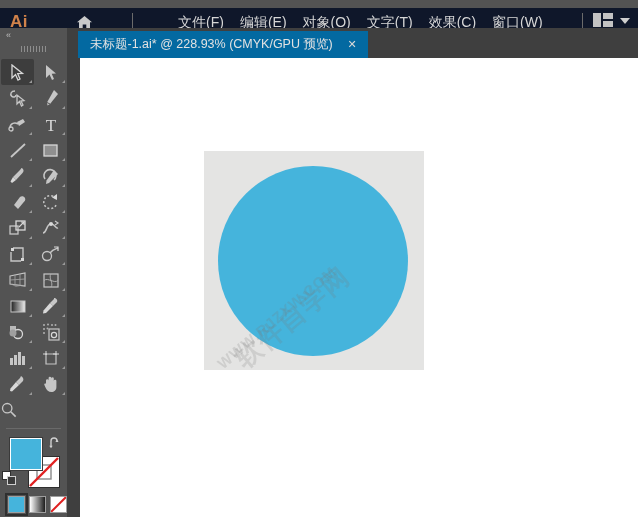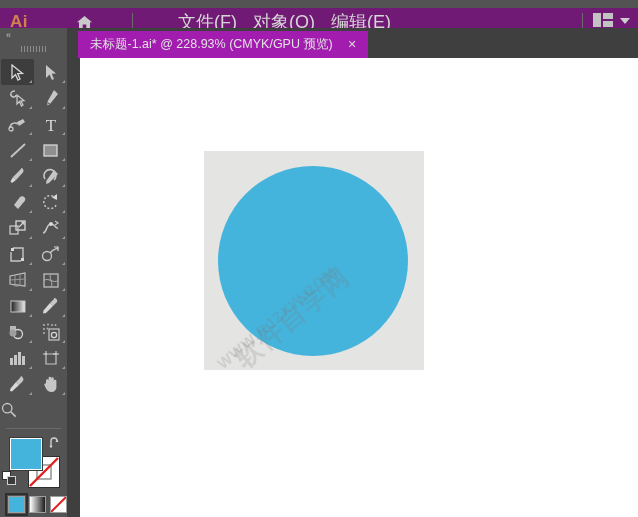--- a/index.html
+++ b/index.html
@@ -7,52 +7,52 @@
     width: 638px; height: 517px;
     overflow: hidden;
     font-family: "Liberation Sans", "DejaVu Sans", sans-serif;
     background: #535353;
   }
   #app { position: relative; width: 638px; height: 517px; }
 
   
   .menubar {
     position: absolute; left: 0; top: 8px; width: 638px; height: 28px;
-    background: #701a75;
+    background: #0f172a;
     display: flex; align-items: center; gap: 30px;
   }
   .ai-logo {
     width: 38px; text-align: center;
     color: #d0824a; font-size: 17px; font-weight: bold;
     letter-spacing: .5px; line-height: 28px;
   }
   .home-icon { width: 32px; display: flex; align-items: center; justify-content: center; }
   .menu-sep {
     width: 1px; height: 18px; background: #6b6b6b; margin: 0 7px 0 2px;
   }
   .menu-items { display: flex; align-items: center; }
   .menu-item {
-    color: #d6d6d6; font-size: 18px; padding: 4px 8px;
+    color: #d6d6d6; font-size: 14px; padding: 4px 8px;
     white-space: nowrap; line-height: 16px;
   }
   .menubar-right {
     margin-left: auto; display: flex; align-items: center; padding-right: 8px;
   }
   .ws-sep { width: 1px; height: 18px; background: #6b6b6b; margin-right: 10px; }
   .ws-grid { display: block; }
   .chev { margin-left: 7px; color: #cfcfcf; font-size: 9px; line-height: 1; }
 
   
   .tabbar {
     position: absolute; left: 67px; top: 28px; width: 571px; height: 30px;
     background: #3f3f3f;
   }
   .tab {
     position: absolute; left: 11px; top: 3px; height: 27px;
-    background: #a21caf;
+    background: #0369a1;
     display: flex; align-items: flex-end;
     padding: 0 8px 0 12px;
   }
   .tab-title {
     color: #e2e2e2; font-size: 12.5px; white-space: nowrap; line-height: 27px;
   }
   .tab-close {
     color: #d8d8d8; font-size: 11px; font-weight: bold;
     margin-left: 12px; padding: 0 3px; line-height: 27px;
   }
@@ -167,22 +167,25 @@
   <div class="menubar">
     <div class="ai-logo">Ai</div>
     <div class="home-icon">
       <svg width="17" height="15" viewBox="0 0 17 15" aria-hidden="true">
         <path d="M8.5 1 L16 7.3 L14 7.3 L14 14 L10.3 14 L10.3 9.6 L6.7 9.6 L6.7 14 L3 14 L3 7.3 L1 7.3 Z" fill="#c9c9c9"></path>
       </svg>
     </div>
     <div class="menu-sep"></div>
     <div class="menu-items">
       <div class="menu-item">文件(F)</div>
+      <div class="menu-item">编辑(E)</div>
       <div class="menu-item">对象(O)</div>
-      <div class="menu-item">编辑(E)</div>
+      <div class="menu-item">文字(T)</div>
+      <div class="menu-item">效果(C)</div>
+      <div class="menu-item">窗口(W)</div>
     </div>
     <div class="menubar-right">
       <div class="ws-sep"></div>
       <span class="ws-grid">
         <svg width="20" height="14" viewBox="0 0 20 14" aria-hidden="true">
           <rect x="0" y="0" width="8" height="14" fill="#c3c3c3"></rect>
           <rect x="10" y="0" width="10" height="6" fill="#c3c3c3"></rect>
           <rect x="10" y="8" width="10" height="6" fill="#c3c3c3"></rect>
         </svg>
       </span>

